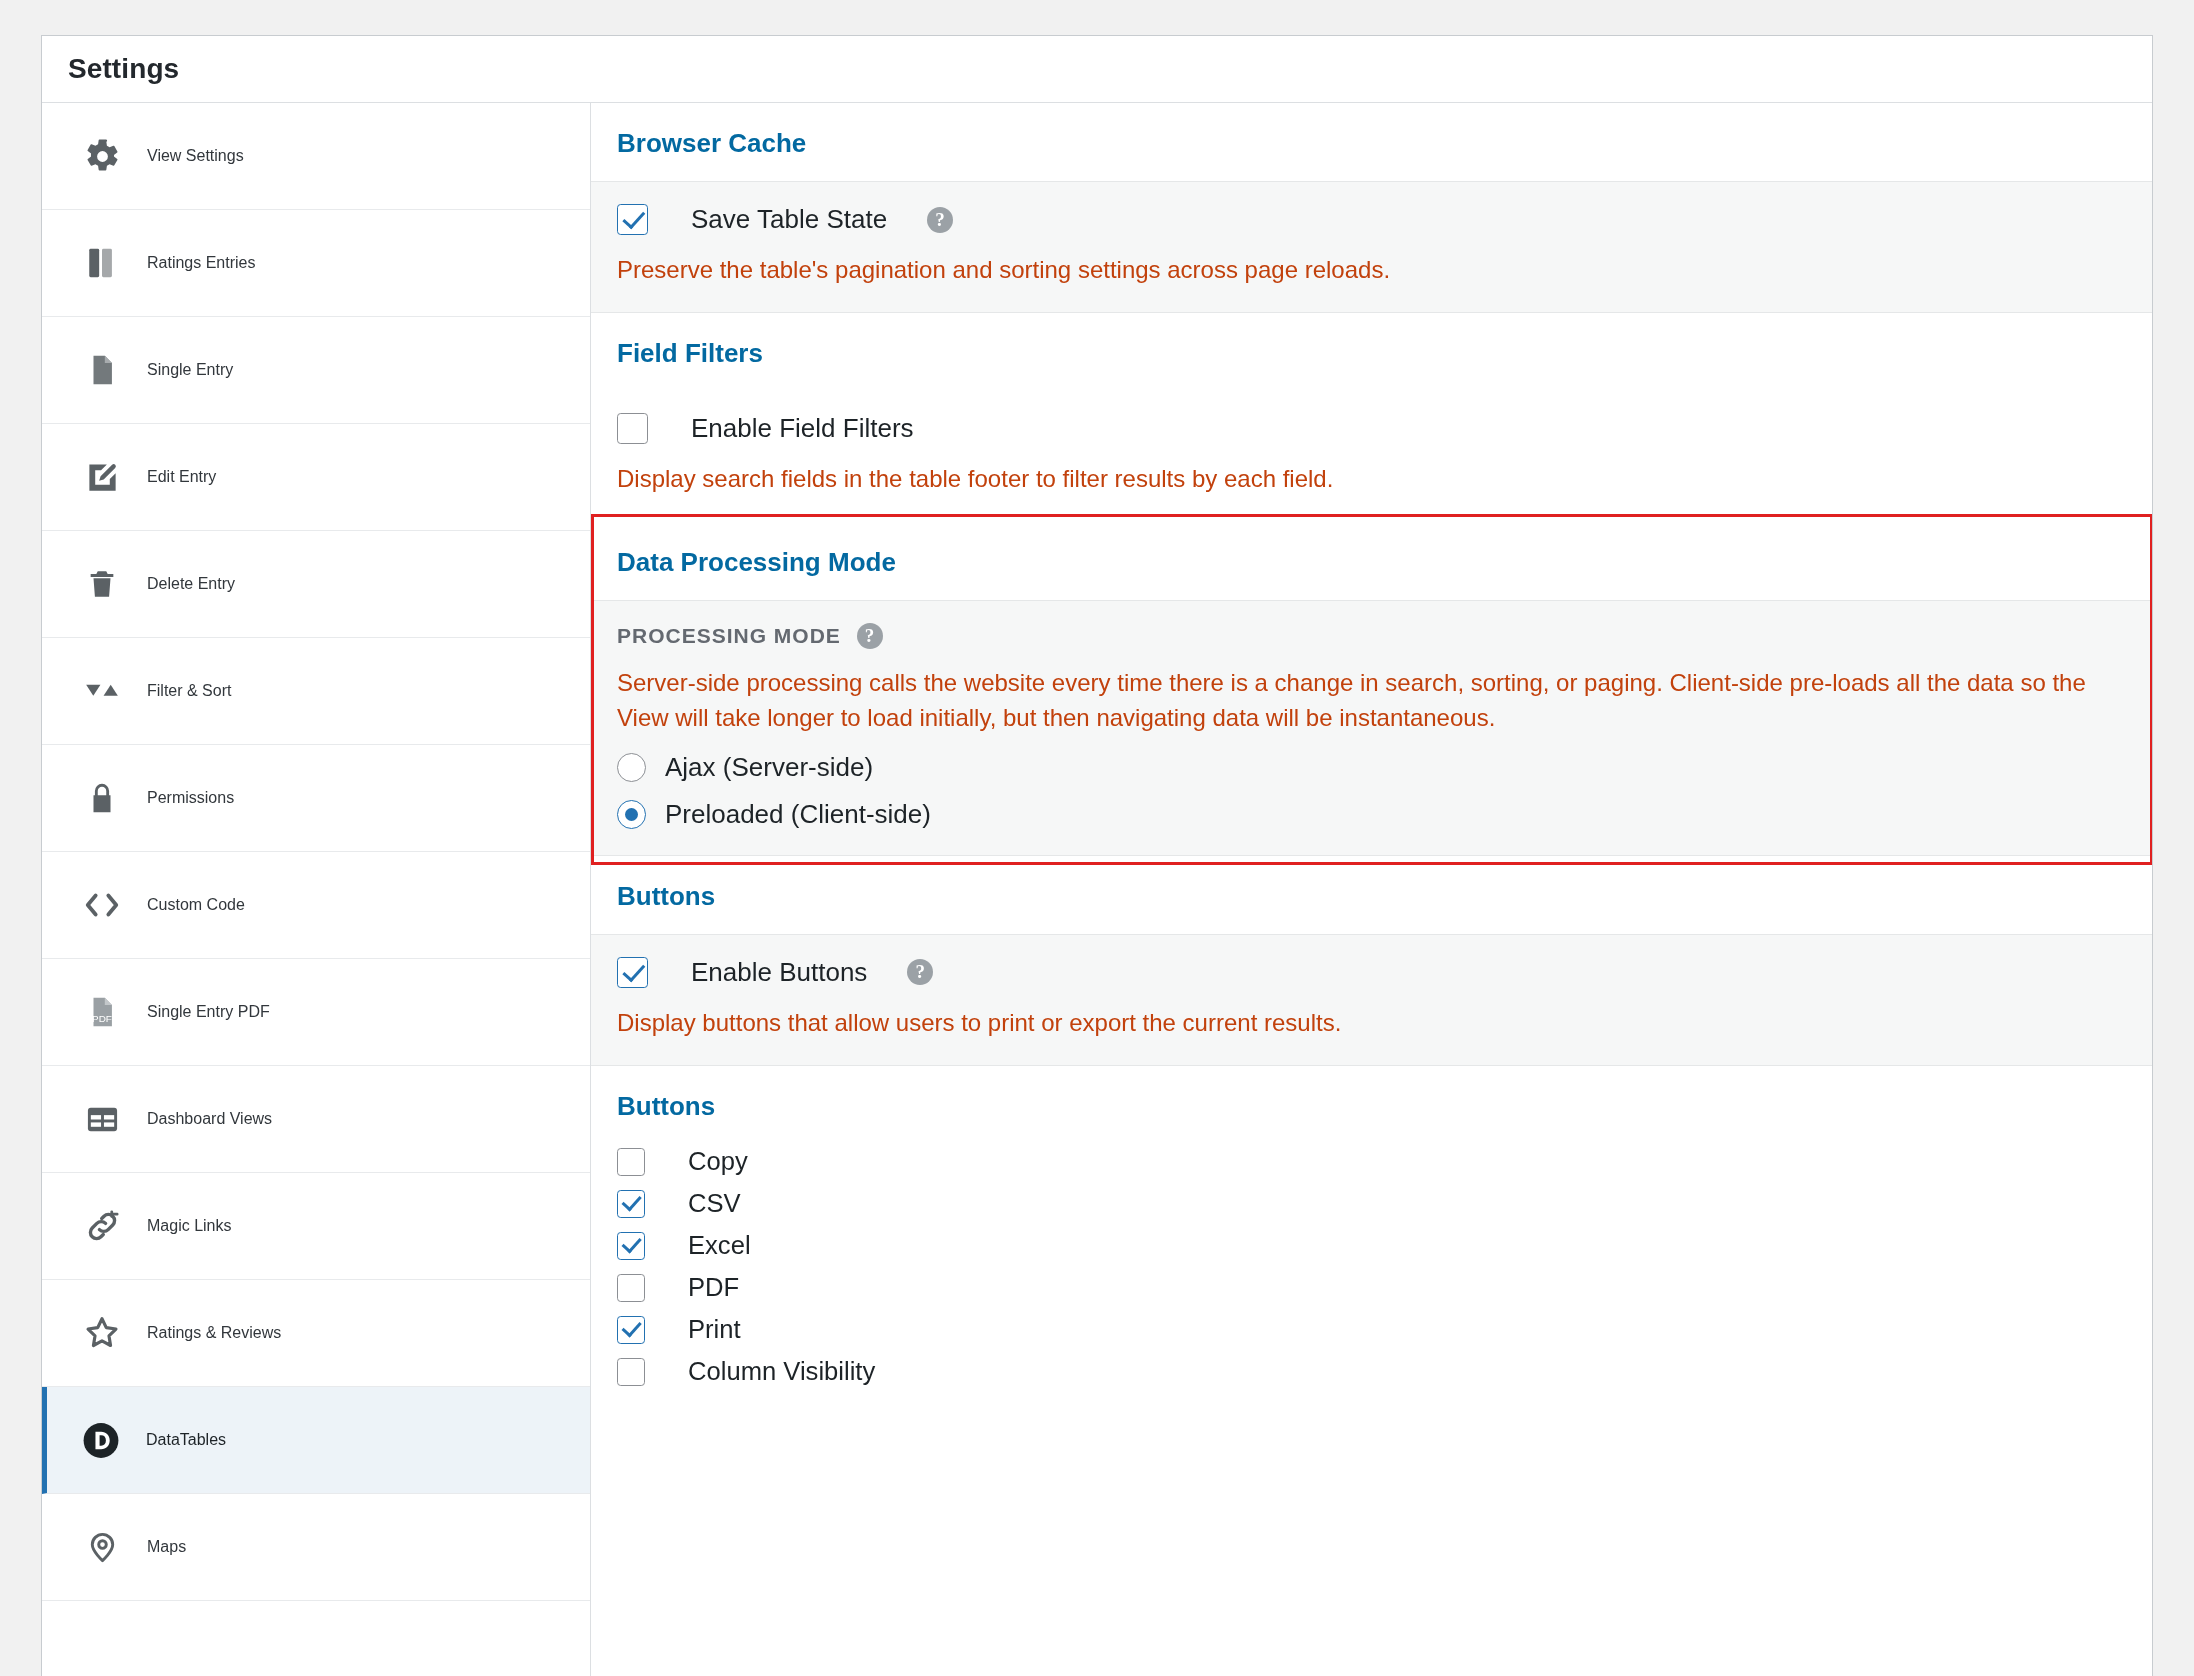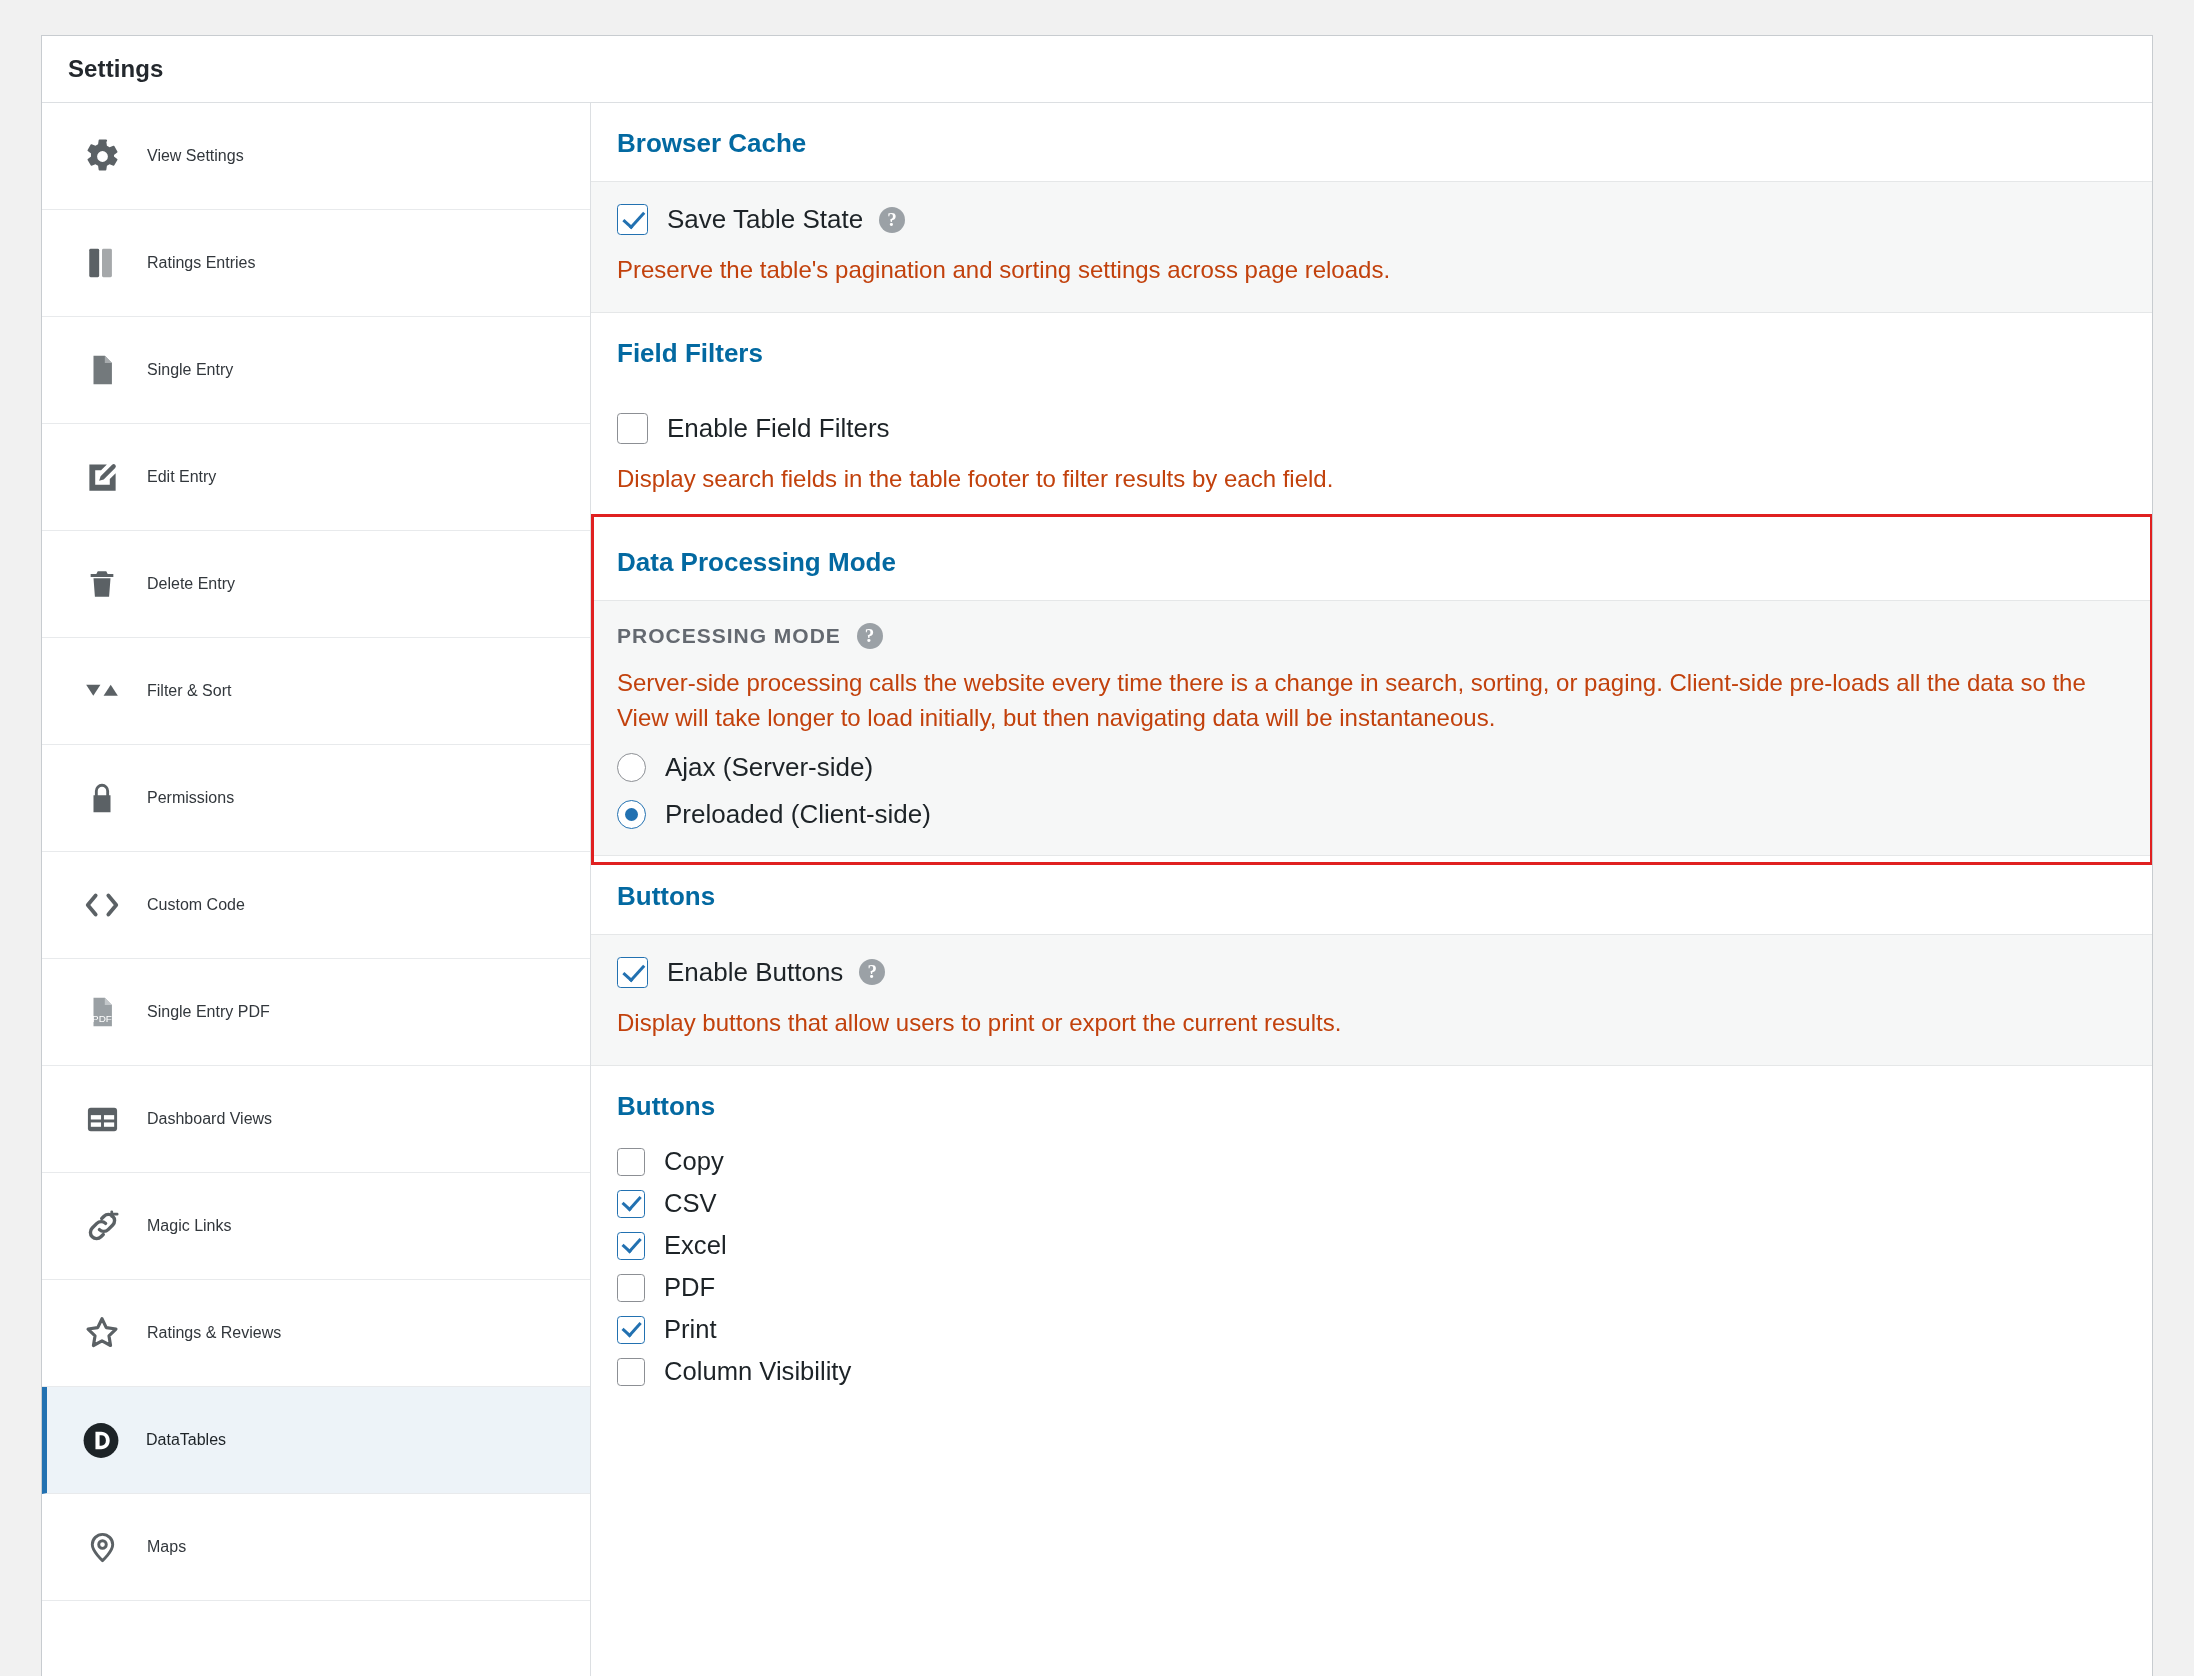--- a/index.html
+++ b/index.html
@@ -26,21 +26,21 @@
     position: relative;
   }
   .panel-header {
     height: 67px;
     border-bottom: 1.5px solid #dcdfe2;
     display: flex;
     align-items: center;
     padding-left: 26px;
   }
   .panel-header .title {
-    font-size: 24px;
+    font-size: 28px;
     font-weight: bold;
     color: #23282d;
     letter-spacing: 0.1px;
   }
   .body {
     display: flex;
     height: calc(100% - 67px);
   }
   
   .sidebar {
@@ -92,20 +92,21 @@
   .block {
     background: #f6f7f7;
     border-top: 0.7px solid #e5e7e8;
     border-bottom: 0.7px solid #e5e7e8;
     padding: 22px 26px 25px 26px;
   }
   .block.plain { background: #ffffff; border: none; }
   .row {
     display: flex;
     align-items: center;
+    gap: 24px;
   }
   .cb {
     width: 31px; height: 31px;
     border: 1.5px solid #8c8f94;
     border-radius: 3.7px;
     background: #fff;
     flex: 0 0 31px;
     position: relative;
     cursor: pointer;
   }

